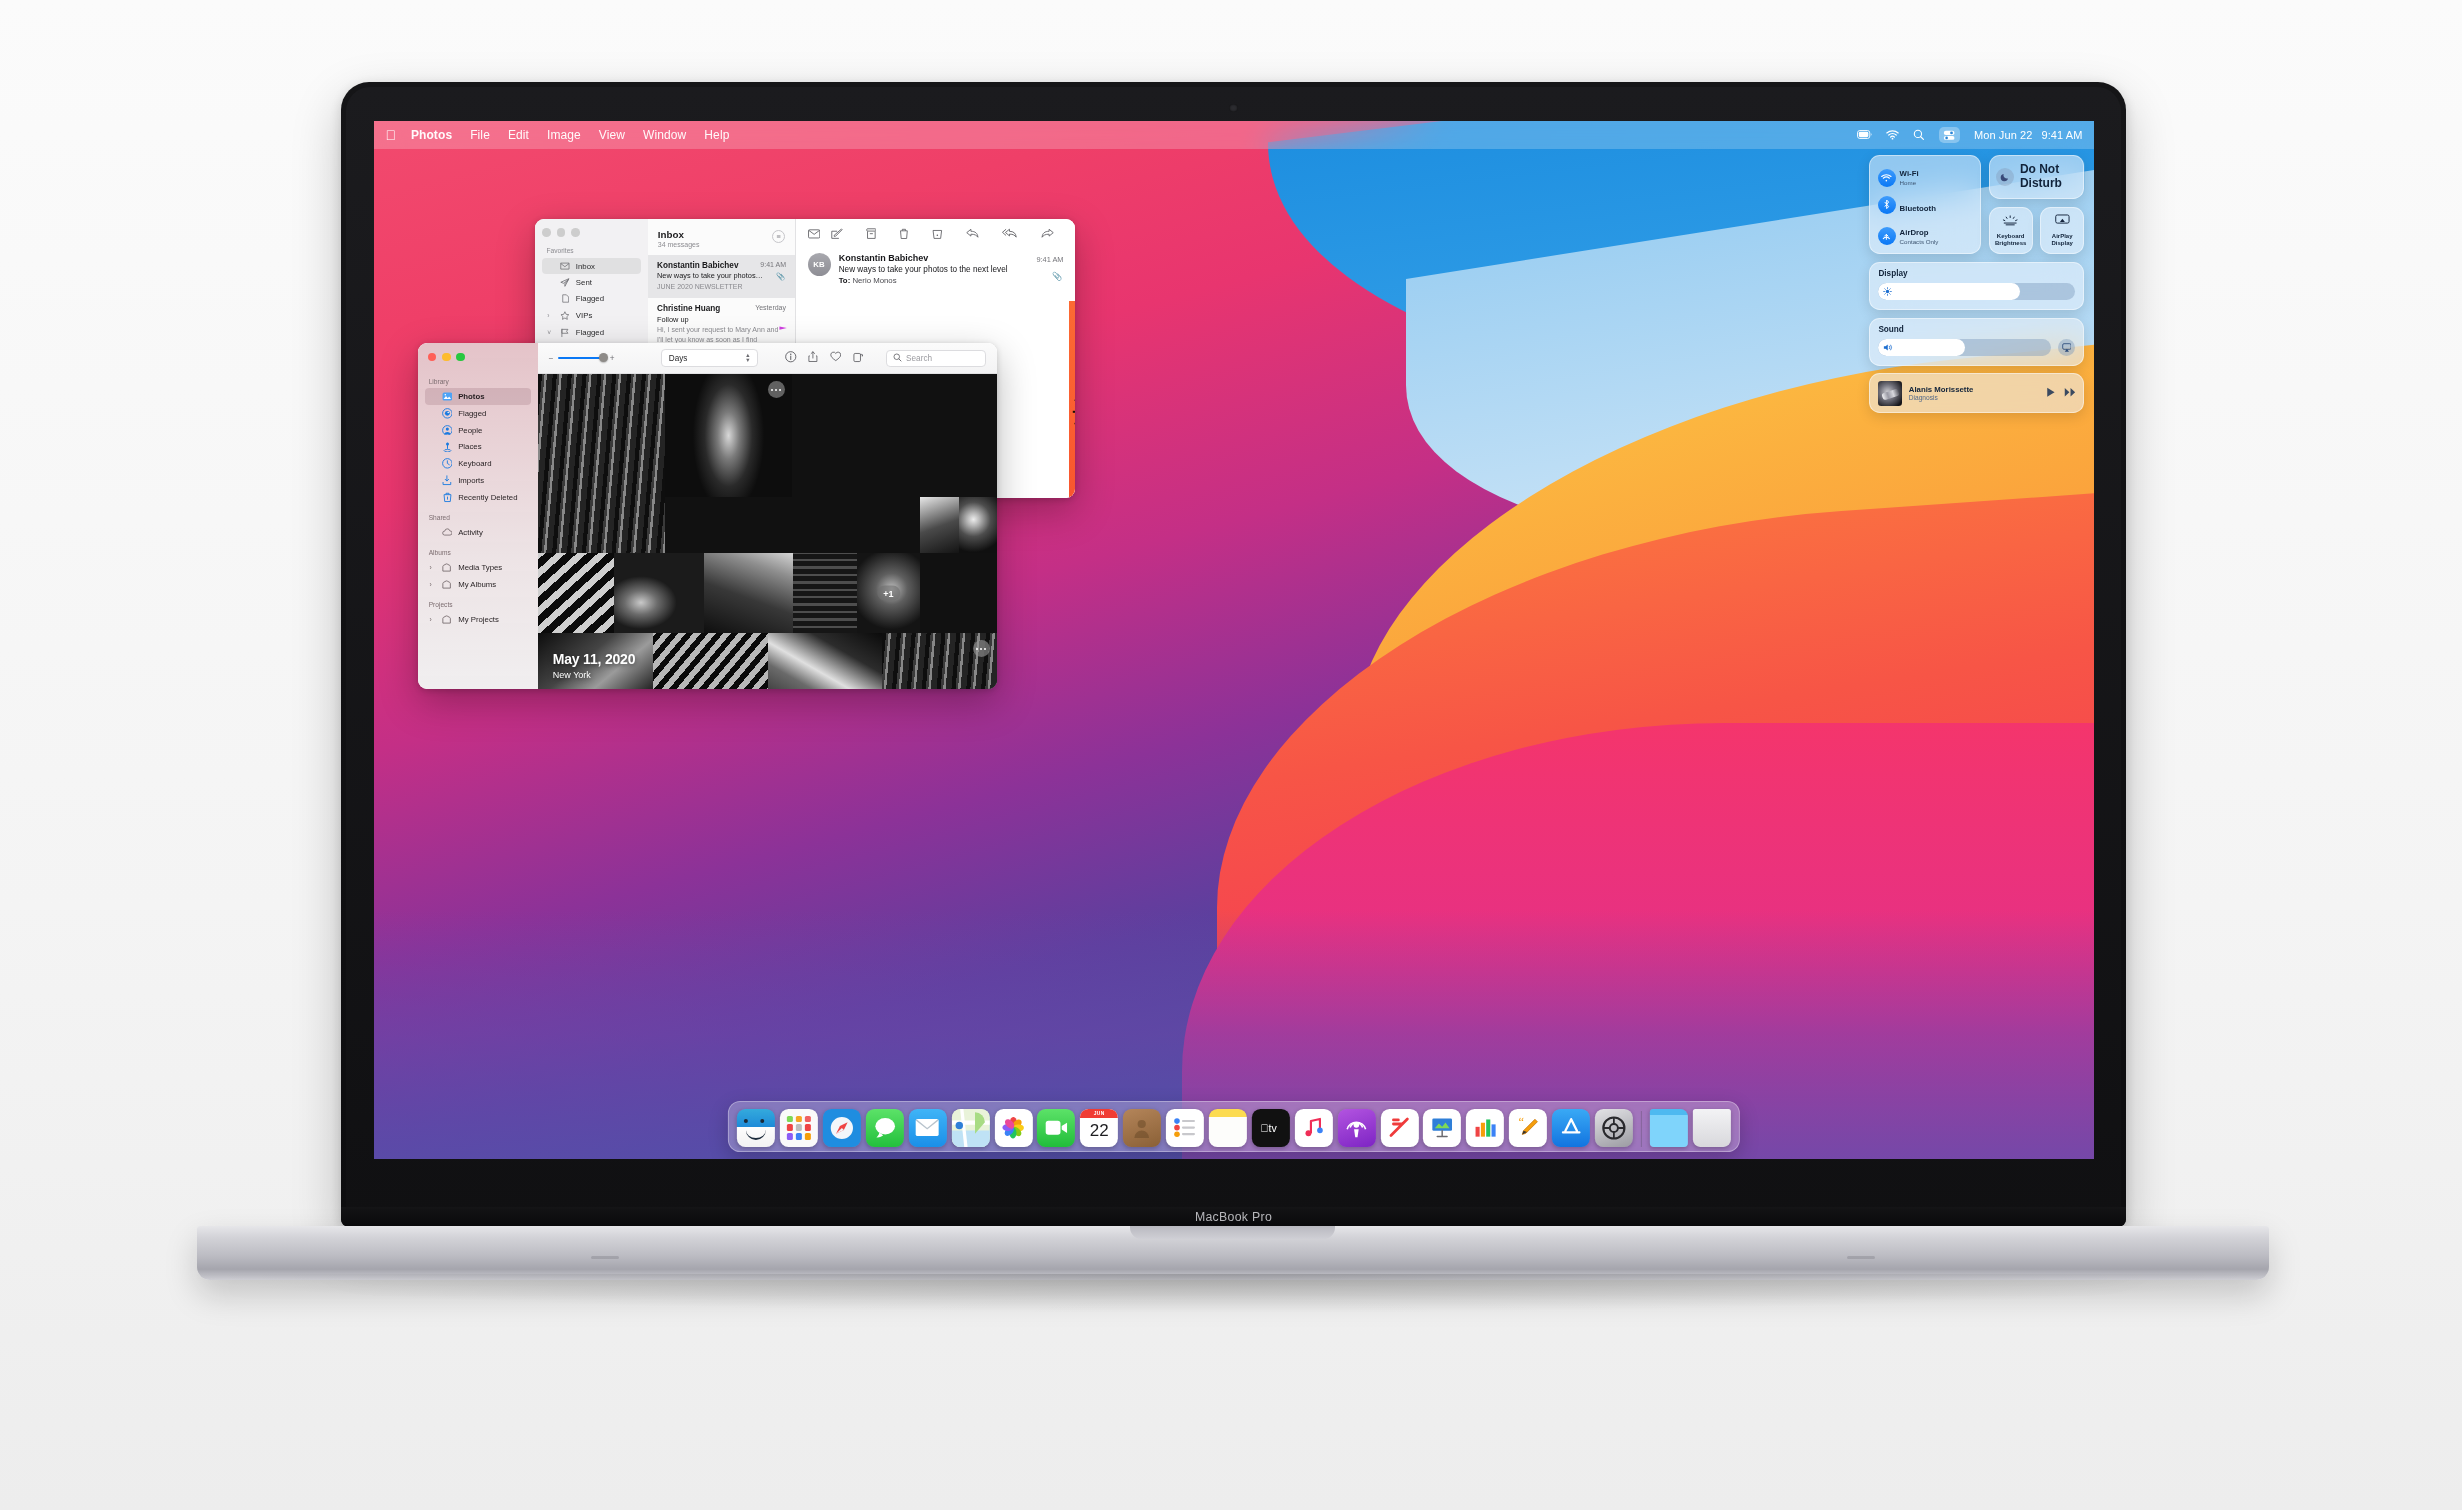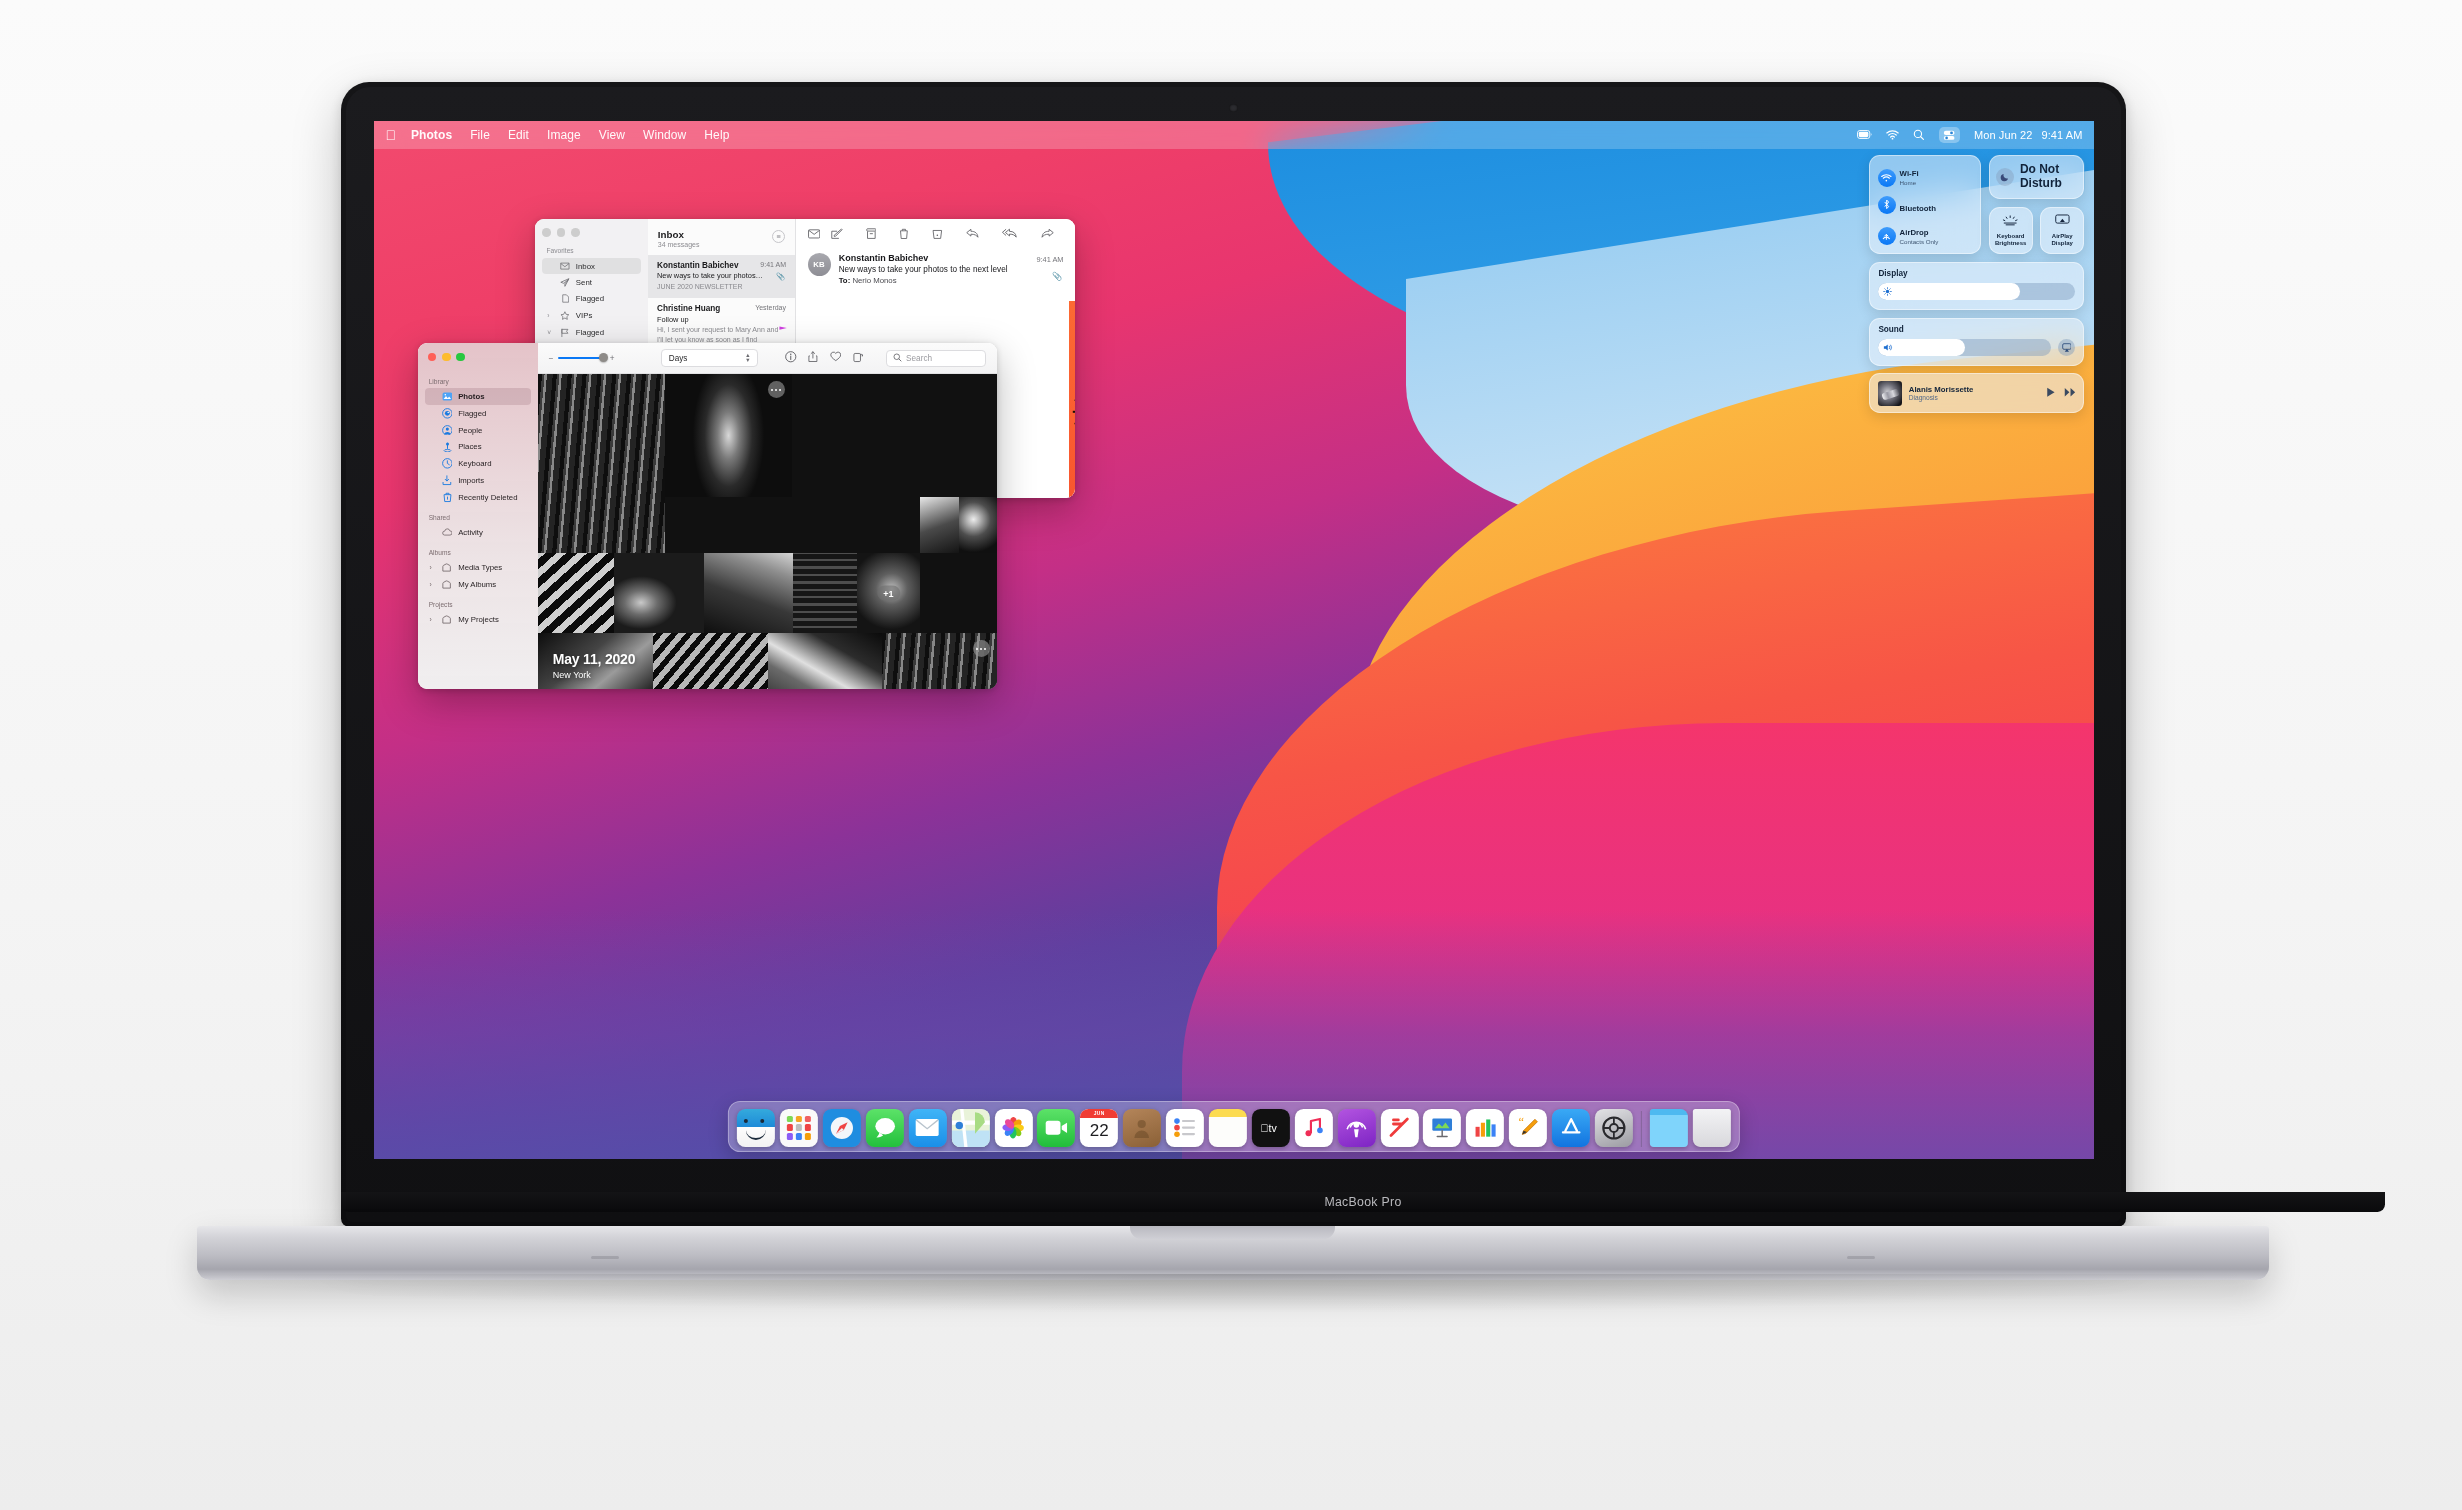--- a/index.html
+++ b/index.html
@@ -318,21 +318,21 @@
   .lp-grid i { width:6.6px; height:6.6px; border-radius:1.6px; display:block; }
   .photos-flower { position:relative; width:24.6px; height:24.6px; }
   .photos-flower i { position:absolute; left:9px; top:1.6px; width:6.6px; height:10.7px;
     border-radius:50%; transform-origin:50% 10.7px; }
   .cal-top { position:absolute; left:0; top:0; width:100%; height:9px;
     background:#f03c34; color:#fff; font-size:4.9px; font-weight:bold;
     display:flex; align-items:center; justify-content:center; letter-spacing:0.3px; }
   .cal-num { color:#1d1d20; font-size:17px; font-weight:300; margin-top:7.4px; }
 
   
-  #notch-bar { position:absolute; left:0; bottom:15px; width:2044px; height:19.7px;
+  #notch-bar { position:absolute; left:0; bottom:0; width:1785px; height:19.7px;
     background:linear-gradient(180deg,#141416,#0a0a0c);
     border-radius:0 0 7.4px 7.4px; display:flex; align-items:center; justify-content:center; }
   #notch-bar span { color:#b9b9bd; font-size:12.3px; letter-spacing:0.3px; }
   #base { position:absolute; left:-144px; top:1144px; width:2072px; height:54px;
     background:linear-gradient(180deg,#e6e6e9 0%,#d2d2d7 22%,#bcbcc3 55%,#a5a5ad 80%,#cfcfd5 100%);
     border-radius:3.3px 3.3px 13px 13px;
     box-shadow:0 14.8px 33px rgba(0,0,0,.18); }
   #notch { position:absolute; left:50%; top:0; margin-left:-103px; width:205px; height:13px;
     background:linear-gradient(180deg,#b9b9c0,#cfcfd5); border-radius:0 0 11.5px 11.5px; }
   #foot-l { position:absolute; left:394px; top:29.5px; width:28px; height:3.3px;

